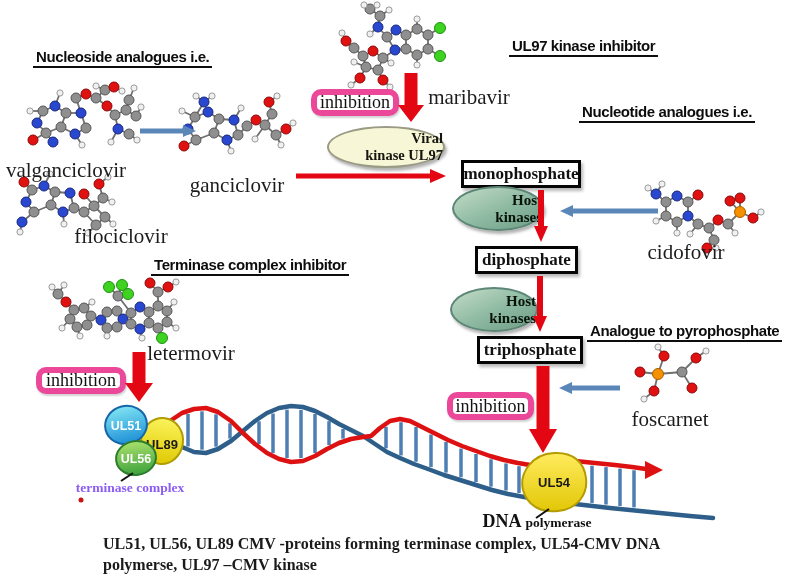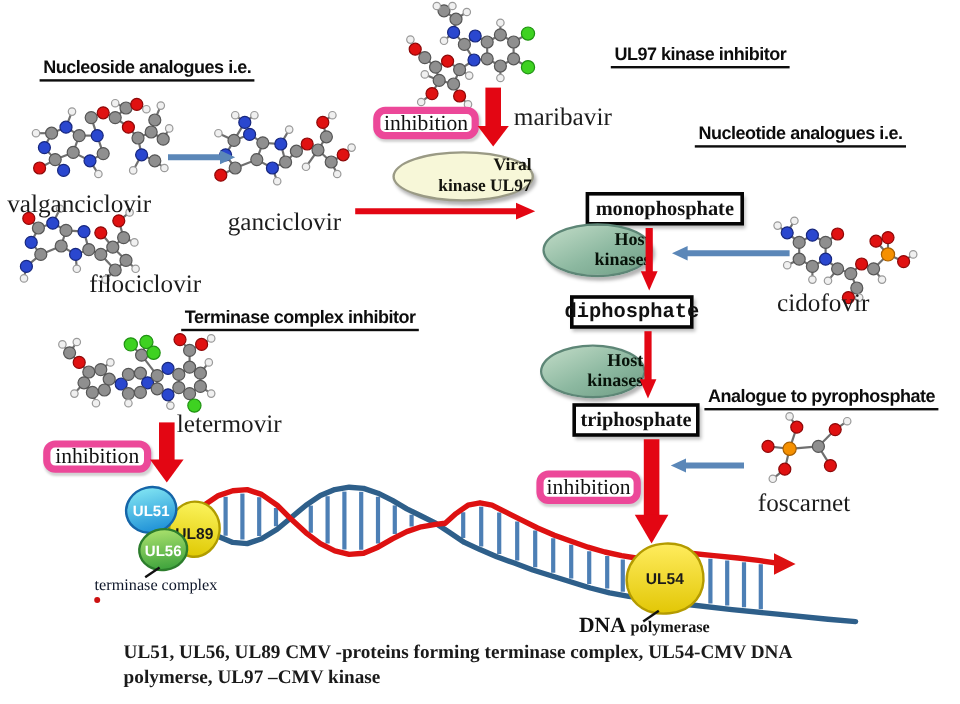--- a/index.html
+++ b/index.html
@@ -19,21 +19,21 @@
         display:flex;align-items:center;justify-content:center;font-weight:bold;font-size:17px;
         color:#111;box-shadow:2px 3px 3px rgba(0,0,0,0.28);white-space:nowrap;}
   .ell{position:absolute;z-index:2;box-sizing:border-box;border-radius:50%;display:flex;
        flex-direction:column;align-items:flex-end;justify-content:center;text-align:center;
        font-weight:bold;line-height:17px;}
   .vell{background:#f7f7d8;border:2px solid #9a9a85;font-size:14.5px;color:#15150f;
         box-shadow:2px 3px 3px rgba(0,0,0,0.30);}
   .hell{background:linear-gradient(155deg,#b9d6c1 10%,#8cb8a0 55%,#6f9d85 100%);
         border:2px solid #5d8676;font-size:15px;color:#071209;
         box-shadow:2px 3px 3px rgba(0,0,0,0.30);}
-  .small-note{position:absolute;z-index:2;font-weight:normal;font-size:13.5px;color:#0f172a;
+  .small-note{position:absolute;z-index:2;font-weight:bold;font-size:13.5px;color:#8b5cf6;
               transform:translateX(-50%);white-space:nowrap;text-align:center;}
   .cap{position:absolute;z-index:2;font-size:16px;line-height:21px;color:#1a1a1a;white-space:nowrap;}
   .dnapoly{position:absolute;z-index:2;transform:translateX(-50%);white-space:nowrap;color:#111;}
   .dnapoly .big{font-weight:bold;font-size:18px;}
   .dnapoly .sm{font-weight:bold;font-size:13.5px;}
 </style>
 </head>
 <body>
 
 <div id="stage">
@@ -497,22 +497,22 @@
   <div class="lbl" style="left:121px;top:224px;">filociclovir</div>
   <div class="lbl" style="left:469px;top:85px;">maribavir</div>
   <div class="lbl" style="left:686px;top:240px;">cidofovir</div>
   <div class="lbl" style="left:670px;top:407px;">foscarnet</div>
   <div class="lbl" style="left:191px;top:341px;">letermovir</div>
 
   <div class="inhib" style="left:311px;top:89px;width:88px;height:27px;">inhibition</div>
   <div class="inhib" style="left:447px;top:392px;width:87px;height:28px;">inhibition</div>
   <div class="inhib" style="left:36px;top:367px;width:90px;height:27px;">inhibition</div>
 
-  <div class="pbox" style="left:488px;top:160px;width:132px;height:28px;">monophosphate</div>
-  <div class="pbox" style="left:475px;top:246px;width:103px;height:28px;font-family:Liberation Mono, monospace;">diphosphate</div>
+  <div class="pbox" style="left:461px;top:160px;width:120px;height:28px;">monophosphate</div>
+  <div class="pbox" style="left:475px;top:246px;width:103px;height:28px;">diphosphate</div>
   <div class="pbox" style="left:477px;top:336px;width:106px;height:28px;">triphosphate</div>
 
   <div class="ell vell" style="left:327px;top:126px;width:118px;height:42px;">
     <span>Viral</span>
     <span>kinase UL97</span>
   </div>
   <div class="ell hell" style="left:452px;top:186px;width:92px;height:45px;">
     <span>Host</span>
     <span>kinases</span>
   </div>

